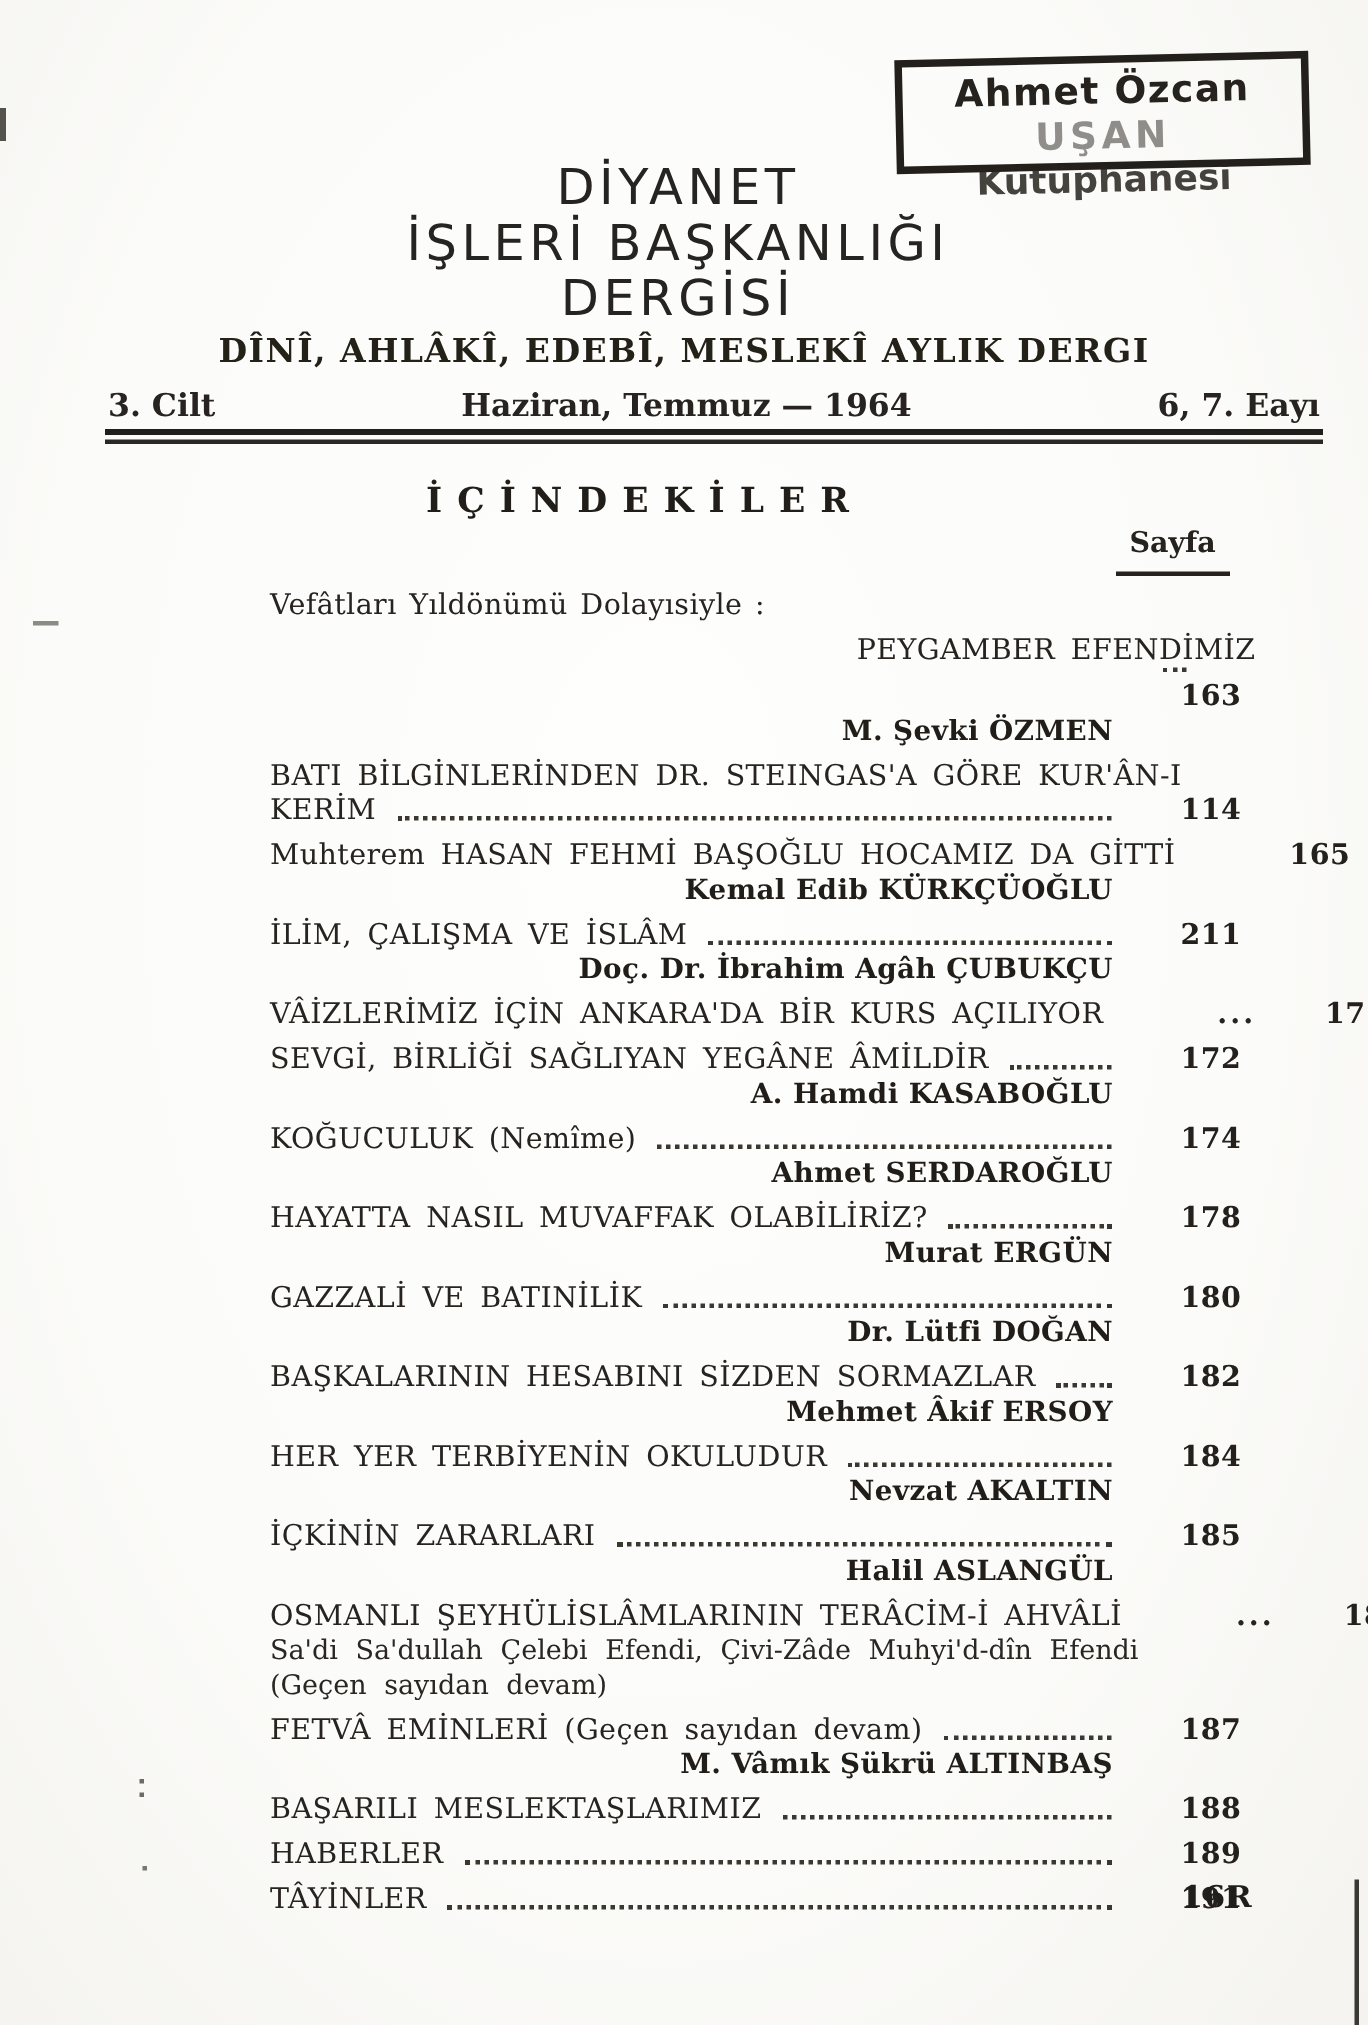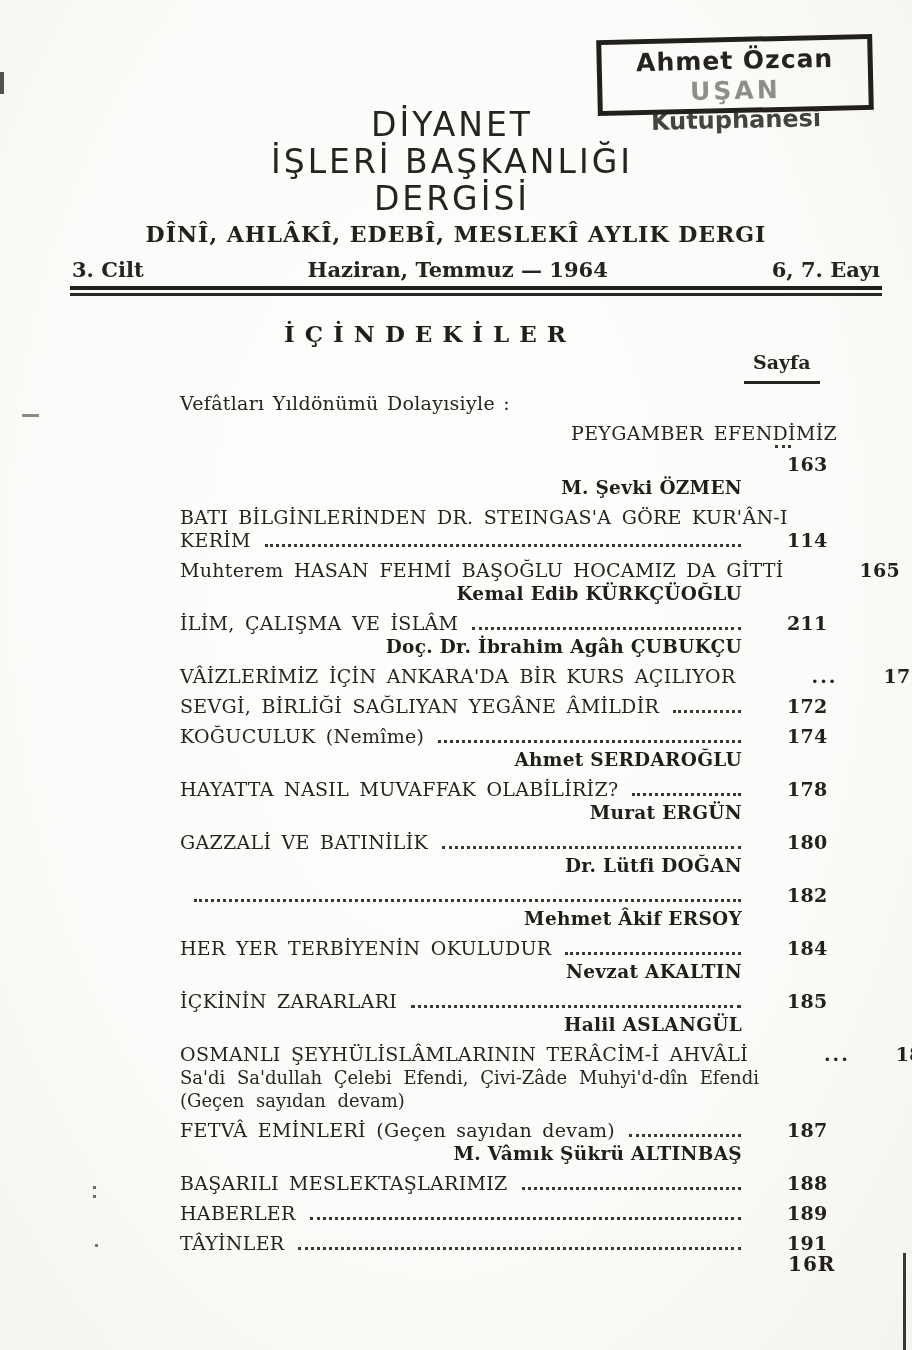--- a/index.html
+++ b/index.html
@@ -154,39 +154,41 @@
         <span class="toc-title">VÂİZLERİMİZ İÇİN ANKARA'DA BİR KURS AÇILIYOR</span>
         <span class="leader none"></span>
         <span class="shortdots">...</span>
         <span class="toc-page">171</span>
       </div>
       <div class="toc-row">
         <span class="toc-title">SEVGİ, BİRLİĞİ SAĞLIYAN YEGÂNE ÂMİLDİR</span>
         <span class="leader"></span>
         <span class="toc-page">172</span>
       </div>
+      <div class="toc-author">A. Hamdi KASABOĞLU</div>
       <div class="toc-row">
         <span class="toc-title">KOĞUCULUK (Nemîme)</span>
         <span class="leader"></span>
         <span class="toc-page">174</span>
       </div>
       <div class="toc-author">Ahmet SERDAROĞLU</div>
       <div class="toc-row">
         <span class="toc-title">HAYATTA NASIL MUVAFFAK OLABİLİRİZ?</span>
         <span class="leader"></span>
         <span class="toc-page">178</span>
       </div>
       <div class="toc-author">Murat ERGÜN</div>
       <div class="toc-row">
         <span class="toc-title">GAZZALİ VE BATINİLİK</span>
         <span class="leader"></span>
         <span class="toc-page">180</span>
       </div>
       <div class="toc-author">Dr. Lütfi DOĞAN</div>
       <div class="toc-row">
+        <span class="toc-title">BAŞKALARININ HESABINI SİZDEN SORMAZLAR</span>
         <span class="leader"></span>
         <span class="toc-page">182</span>
       </div>
       <div class="toc-author">Mehmet Âkif ERSOY</div>
       <div class="toc-row">
         <span class="toc-title">HER YER TERBİYENİN OKULUDUR</span>
         <span class="leader"></span>
         <span class="toc-page">184</span>
       </div>
       <div class="toc-author">Nevzat AKALTIN</div>

